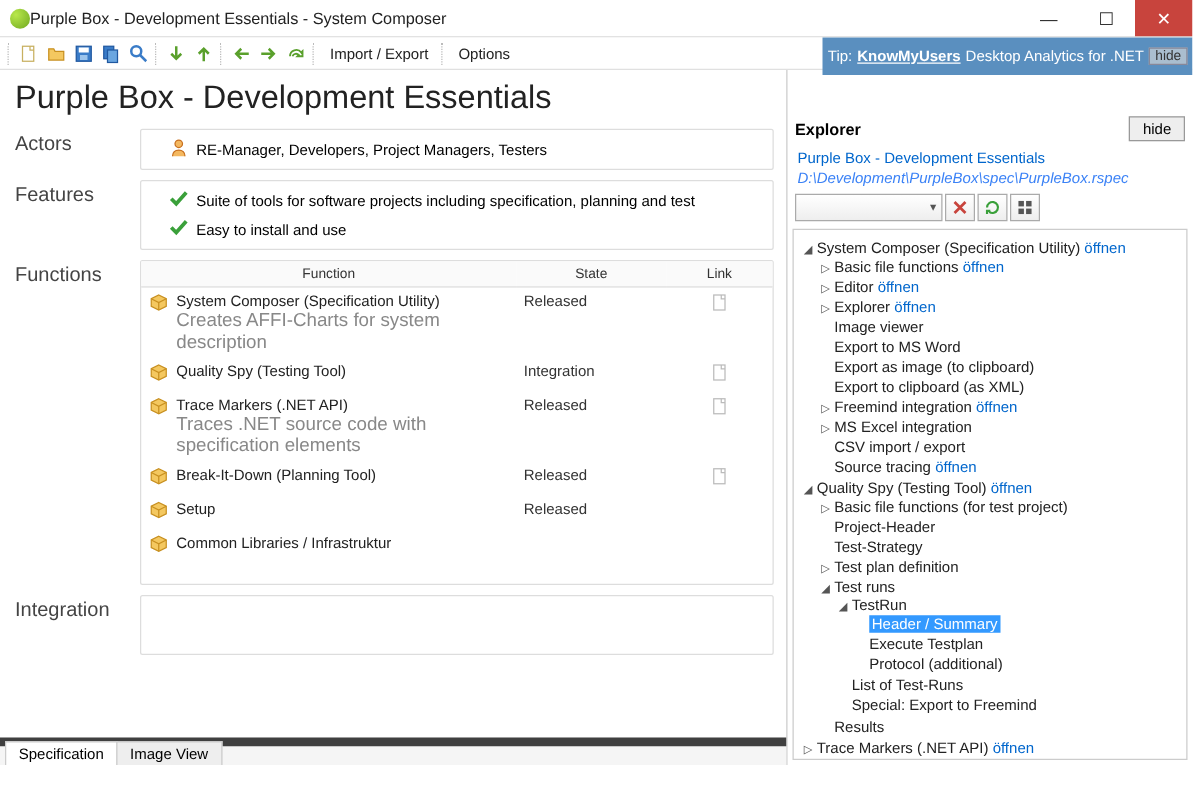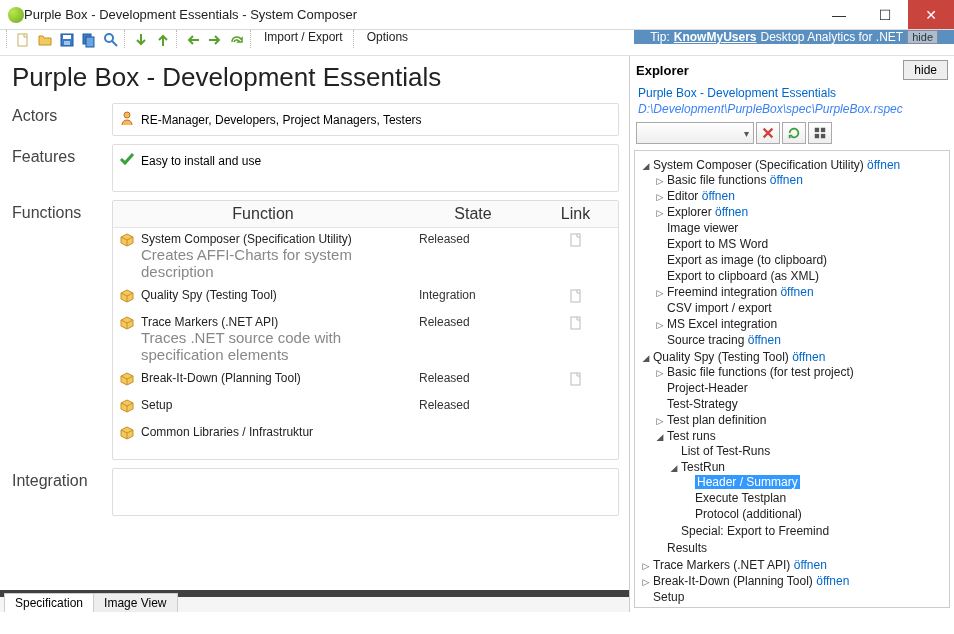--- a/index.html
+++ b/index.html
@@ -7,49 +7,49 @@
 
 
 .titlebar { height: 30px; background: #fff; border-bottom: 1px solid #d9d9d9; display: flex; align-items: center; position: relative; }
 .titlebar .app-icon { width: 16px; height: 16px; margin-left: 8px; border-radius: 50%; background: radial-gradient(circle at 30% 30%, #b9e84c, #6fa81f); }
 .titlebar .title { flex: 1; font-size: 13px; color: #222; }
 .titlebar .winbtns { display: flex; height: 100%; }
 .titlebar .winbtn { width: 46px; display: flex; align-items: center; justify-content: center; font-size: 14px; color: #333; }
 .titlebar .winbtn.close { background: #c8443d; color: #fff; }
 
 
-.toolbar { height: 26px; background: #fff; border-bottom: 1px solid #e0e0e0; display: flex; padding: 0 4px; position: relative; }
+.toolbar { height: 26px; background: #fff; border-bottom: 1px solid #e0e0e0; display: flex; align-items: center; padding: 0 4px; position: relative; }
 .toolbar .sep { width: 4px; height: 18px; border-left: 1px dotted #bbb; margin: 0 2px; display: inline-block; }
 .toolbar .tbtn { width: 20px; height: 20px; display: inline-flex; align-items: center; justify-content: center; margin: 0 1px; }
 .toolbar .tbtn svg { width: 16px; height: 16px; }
 .toolbar .tmenu { padding: 0 8px; font-size: 12px; color: #222; }
-.tip { position: absolute; right: 0; top: 0; height: 14px; background: #5a8fbf; color: #fff; display: flex; align-items: center; padding: 0 16px; font-size: 12px; }
+.tip { position: absolute; right: 0; top: 0; height: 30px; background: #5a8fbf; color: #fff; display: flex; align-items: center; padding: 0 4px; font-size: 12px; }
 .tip .tiplabel { margin-right: 4px; }
 .tip a { color: #fff; text-decoration: underline; font-weight: bold; margin-right: 4px; }
 .tip .tiptext { margin-right: 4px; }
 .tip .hidebtn { background: #aabecf; color: #333; padding: 0 4px; border: 1px solid #889; font-size: 11px; }
 
 
 .main { display: flex; height: 556px; }
 .left { width: 630px; border-right: 1px solid #ccc; display: flex; flex-direction: column; }
-.right { flex: 1; display: flex; flex-direction: column; }
+.right { flex: 1; display: flex; flex-direction: column; margin-top: 33px; }
 
 
 .content { flex: 1; padding: 6px 0 0 12px; overflow: hidden; }
 h1.pagetitle { font-size: 26px; font-weight: 300; color: #222; margin-bottom: 10px; }
 .section { display: flex; margin-bottom: 8px; }
 .section-label { width: 100px; color: #444; font-size: 16px; padding-top: 4px; }
-.section-body { flex: 1; border: 1px solid #ddd; border-radius: 2px; background: #fff; padding: 4px 6px; min-height: 28px; margin-right: 10px; }
+.section-body { flex: 1; border: 1px solid #ddd; border-radius: 2px; background: #fff; padding: 4px 22px; min-height: 28px; margin-right: 10px; }
 .section-body.tall { min-height: 48px; }
 .actor-row, .feat-row { display: flex; align-items: center; gap: 6px; padding: 2px 0; }
 .actor-icon svg, .check-icon svg, .box-icon svg, .doc-icon svg { width: 16px; height: 16px; }
 
 
 .ftable { width: 100%; border-collapse: collapse; }
-.ftable th { font-weight: normal; color: #333; background: #fafafa; border-bottom: 1px solid #e5e5e5; padding: 4px; font-size: 16px; }
+.ftable th { font-weight: normal; color: #333; background: #fafafa; border-bottom: 1px solid #e5e5e5; padding: 4px; font-size: 11px; }
 .ftable td { padding: 4px 6px; vertical-align: top; font-size: 12px; }
 .ftable .fname { color: #222; }
 .ftable .fdesc { color: #888; font-size: 15px; }
 .ftable .state { color: #333; }
 .ftable .linkcell { text-align: center; }
 
 
 .bottom-tabs { border-top: 7px solid #404040; height: 22px; display: flex; align-items: flex-end; background: #f5f5f5; }
 .btab { padding: 2px 10px; border: 1px solid #ccc; border-bottom: none; background: #fff; font-size: 12px; margin-right: -1px; }
 .btab:first-child { margin-left: 4px; }
@@ -178,20 +178,26 @@
         </div>
       </div>
 
       <div class="section">
         <div class="section-label">Features</div>
         <div class="section-body tall">
           <div class="feat-row">
             <span class="check-icon"><svg viewBox="0 0 16 16">
                   <path d="M2 8l4 4 8-9" fill="none" stroke="#3aa03a" stroke-width="3"></path>
                 </svg></span>
+            <span>Suite of tools for software projects including specification, planning and test</span>
+          </div>
+          <div class="feat-row">
+            <span class="check-icon"><svg viewBox="0 0 16 16">
+                  <path d="M2 8l4 4 8-9" fill="none" stroke="#3aa03a" stroke-width="3"></path>
+                </svg></span>
             <span>Easy to install and use</span>
           </div>
         </div>
       </div>
 
       <div class="section" style="height:260px">
         <div class="section-label">Functions</div>
         <div class="section-body" style="padding:0">
           <table class="ftable" id="ftable">
             <thead>
@@ -357,41 +363,41 @@
         <li><span class="tw">◢</span><span>System Composer (Specification Utility)</span> <span class="link">öffnen</span>
           <ul>
             <li><span class="tw">▷</span><span>Basic file functions</span> <span class="link">öffnen</span></li>
             <li><span class="tw">▷</span><span>Editor</span> <span class="link">öffnen</span></li>
             <li><span class="tw">▷</span><span>Explorer</span> <span class="link">öffnen</span></li>
             <li><span class="tw"></span><span>Image viewer</span></li>
             <li><span class="tw"></span><span>Export to MS Word</span></li>
             <li><span class="tw"></span><span>Export as image (to clipboard)</span></li>
             <li><span class="tw"></span><span>Export to clipboard (as XML)</span></li>
             <li><span class="tw">▷</span><span>Freemind integration</span> <span class="link">öffnen</span></li>
+            <li><span class="tw">▷</span><span>MS Excel integration</span></li>
             <li><span class="tw"></span><span>CSV import / export</span></li>
-            <li><span class="tw">▷</span><span>MS Excel integration</span></li>
             <li><span class="tw"></span><span>Source tracing</span> <span class="link">öffnen</span></li>
           </ul>
         </li>
         <li><span class="tw">◢</span><span>Quality Spy (Testing Tool)</span> <span class="link">öffnen</span>
           <ul>
             <li><span class="tw">▷</span><span>Basic file functions (for test project)</span></li>
             <li><span class="tw"></span><span>Project-Header</span></li>
             <li><span class="tw"></span><span>Test-Strategy</span></li>
             <li><span class="tw">▷</span><span>Test plan definition</span></li>
             <li><span class="tw">◢</span><span>Test runs</span>
               <ul>
-                <li><span class="tw"></span><span>List of Test-Runs</span></li>
                 <li><span class="tw">◢</span><span>TestRun</span>
                   <ul>
                     <li><span class="tw"></span><span class="sel">Header / Summary</span></li>
                     <li><span class="tw"></span><span>Execute Testplan</span></li>
                     <li><span class="tw"></span><span>Protocol (additional)</span></li>
                   </ul>
                 </li>
+                <li><span class="tw"></span><span>List of Test-Runs</span></li>
                 <li><span class="tw"></span><span>Special: Export to Freemind</span></li>
               </ul>
             </li>
             <li><span class="tw"></span><span>Results</span></li>
           </ul>
         </li>
         <li><span class="tw">▷</span><span>Trace Markers (.NET API)</span> <span class="link">öffnen</span></li>
         <li><span class="tw">▷</span><span>Break-It-Down (Planning Tool)</span> <span class="link">öffnen</span></li>
         <li><span class="tw"></span><span>Setup</span></li>
         <li><span class="tw"></span><span>Common Libraries / Infrastruktur</span></li>

